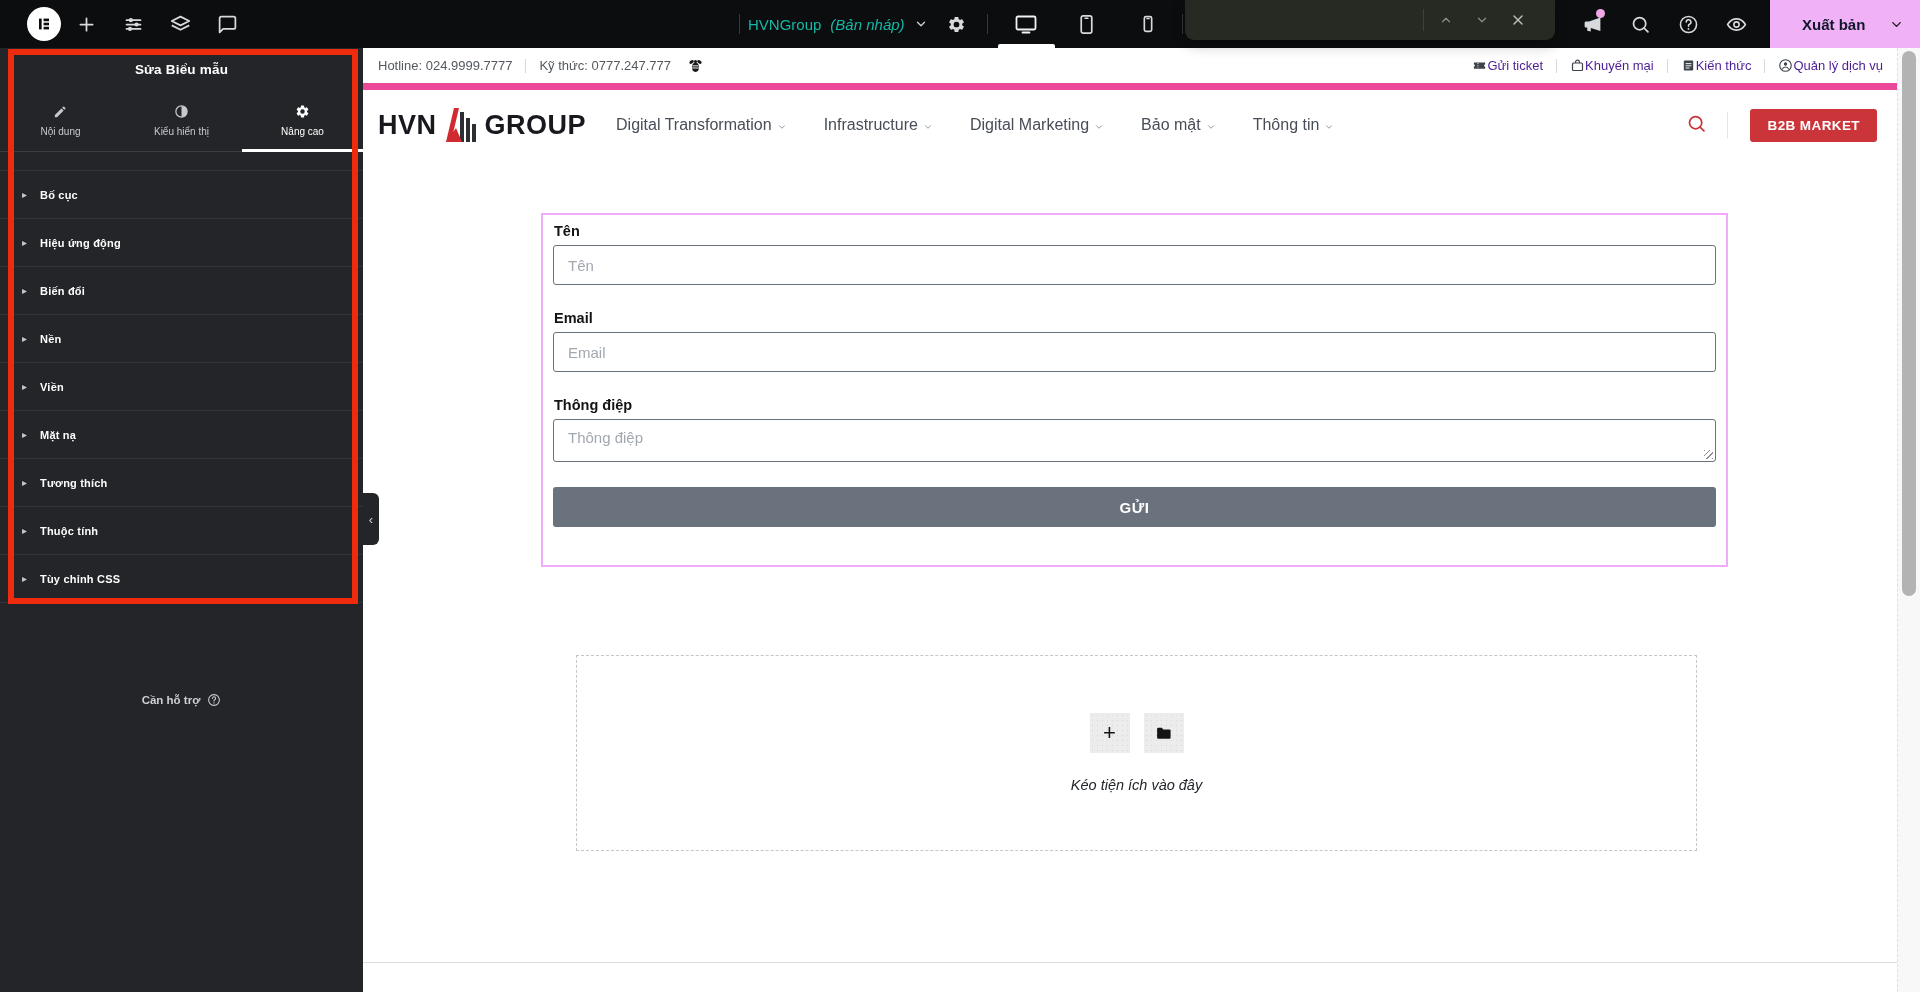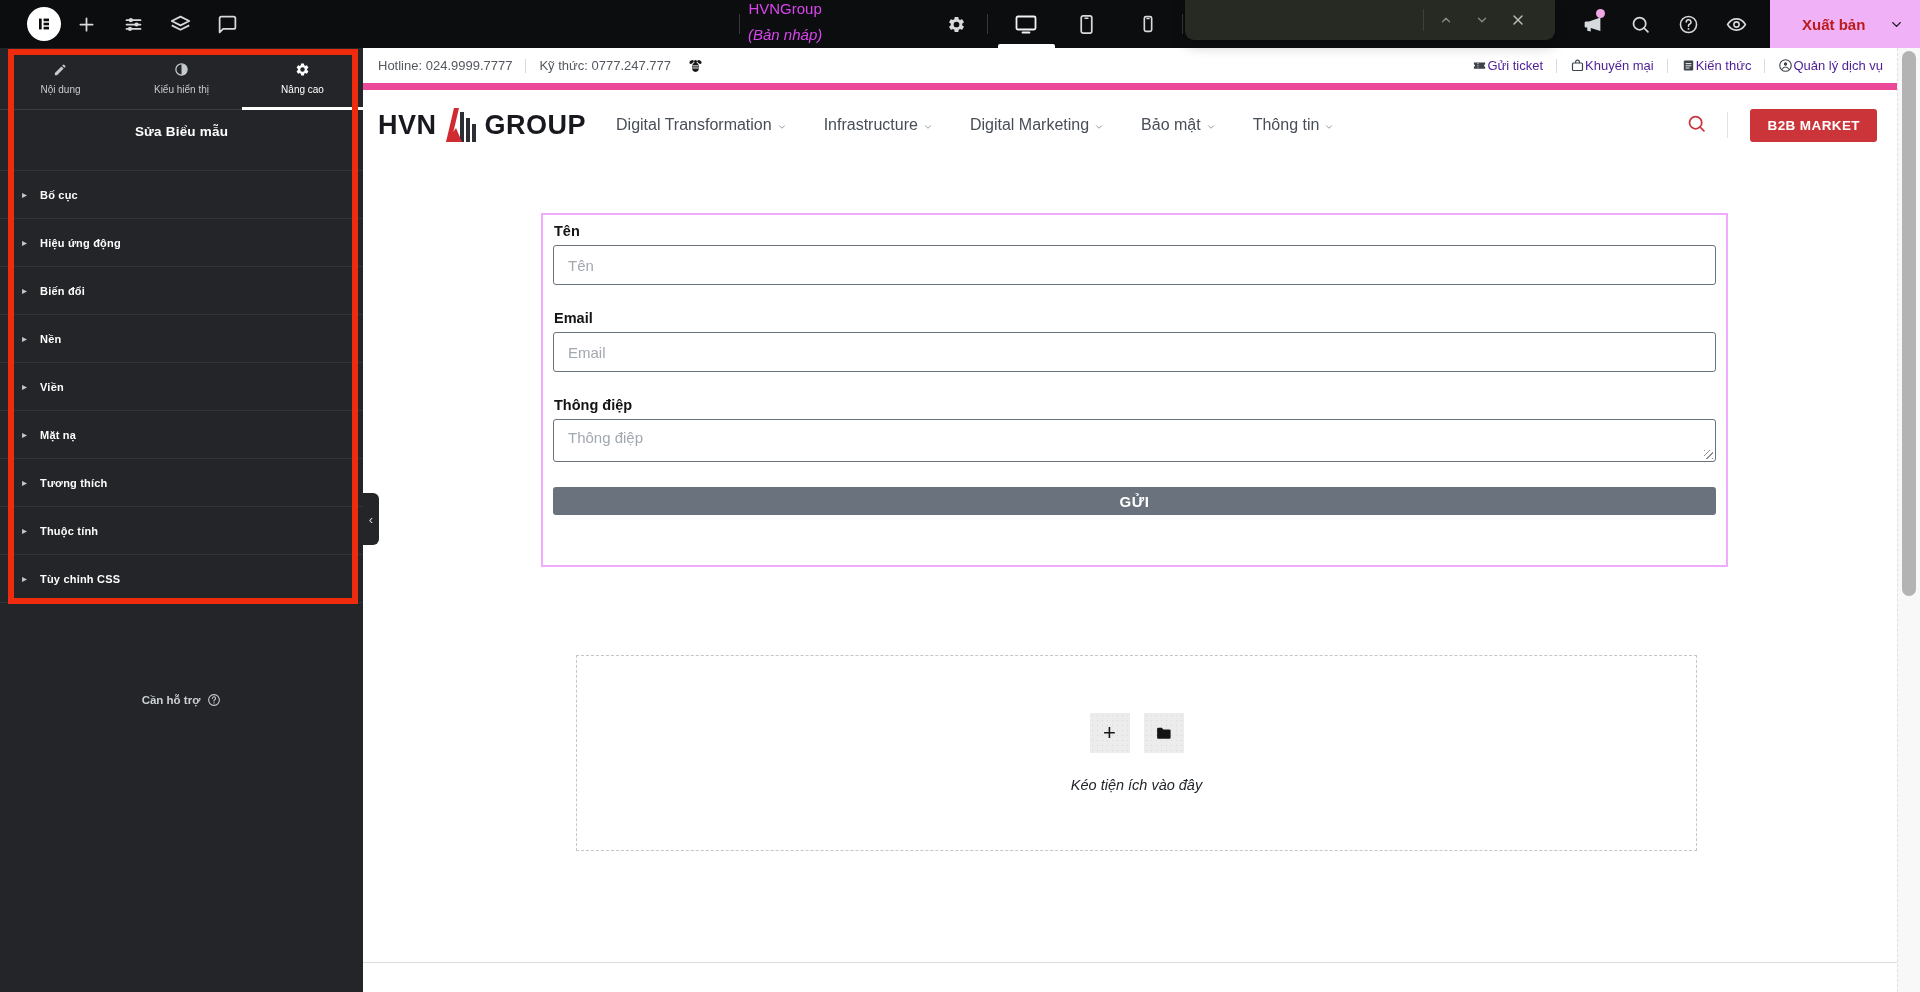--- a/index.html
+++ b/index.html
@@ -7,36 +7,36 @@
               font-family:"Liberation Sans", sans-serif; }
   button { background:none; border:none; cursor:pointer; font-family:inherit; }
 
   
   #topbar { position:absolute; left:0; top:0; width:1920px; height:48px; background:#0c0d0e; z-index:40; }
   .tb-icon { position:absolute; top:0; height:48px; width:40px; display:flex; align-items:center; justify-content:center; color:#d7dadd; }
   .tb-icon svg { width:21px; height:21px; }
   #el-logo { position:absolute; left:27px; top:7px; width:34px; height:34px; border-radius:50%; background:#fff; display:flex; align-items:center; justify-content:center; }
   #el-logo svg { width:20px; height:20px; }
   .tb-divider { position:absolute; top:14px; width:1px; height:20px; background:#35383c; }
-  #doc-switcher { position:absolute; left:748px; top:0; height:48px; display:flex; align-items:center; gap:9px; color:#d946ef; font-size:15px;flex-direction:column; }
+  #doc-switcher { position:absolute; left:748px; top:0; height:48px; display:flex; align-items:center; gap:9px; color:#14b8a6; font-size:15px; }
   #doc-switcher .status { font-style:italic; }
   #doc-switcher svg { width:14px; height:14px; color:#cfd3d6; }
   .device-underline { position:absolute; left:998px; bottom:0; width:57px; height:4px; background:#fff; border-radius:2px 2px 0 0; }
   
   #findbar { position:absolute; left:1185px; top:0; width:370px; height:40px; background:#262a23;
              border-radius:0 0 9px 9px; box-shadow:0 5px 14px rgba(0,0,0,.28); display:flex; align-items:center; z-index:45; }
   #findbar .find-input { flex:0 0 238px; height:40px; }
   #findbar .fb-divider { width:1px; height:22px; background:#3c4139; margin-right:4px; }
   .fb-btn { width:36px; height:40px; display:flex; align-items:center; justify-content:center; color:#878d85; }
   .fb-btn svg { width:14px; height:14px; }
   .fb-btn.close { color:#b9beb6; }
   .fb-btn.close svg { width:16px; height:16px; }
   .dot { position:absolute; top:9px; right:7px; width:9px; height:9px; border-radius:50%; background:#f2a6e8; }
   #publish-btn { position:absolute; right:0; top:0; width:150px; height:48px; background:#f1b1f6; display:flex; align-items:center; justify-content:space-between; padding:0 16px 0 32px; }
-  #publish-btn .lbl { font-size:15px; font-weight:bold; color:#b91c1c; }
+  #publish-btn .lbl { font-size:15px; font-weight:bold; color:#0f172a; }
   #publish-btn svg { width:15px; height:15px; color:#17191b; }
 
   
   #panel { position:absolute; left:0; top:48px; width:363px; height:944px; background:#232528; color:#fff; z-index:10; }
   #panel-title { height:42px; display:flex; align-items:center; justify-content:center; font-size:13.5px; font-weight:bold; letter-spacing:.2px; }
   #panel-tabs { position:relative; height:62px; display:flex; border-bottom:1px solid #3a3d41; }
   .ptab { flex:1 1 0; display:flex; flex-direction:column; align-items:center; justify-content:center; gap:7px; color:#c6cacf; }
   .ptab svg { width:15px; height:15px; }
   .ptab .tlabel { font-size:10px; }
   .ptab.active { color:#fff; }
@@ -76,21 +76,21 @@
   #cta-btn { background:#cb3439; color:#fff; font-size:13.5px; font-weight:bold; letter-spacing:.4px; padding:9px 17px; border-radius:3px; }
   
   #form-widget { position:absolute; left:180px; top:167px; width:1183px; height:350px; outline:2px solid #f0abfc; padding:8px 10px; background:#fff; }
   .f-label { display:block; font-size:14.5px; font-weight:bold; color:#141414; margin:0 0 6px 1px; }
   .f-input { width:100%; height:40px; border:1px solid #69727d; border-radius:3px; padding:0 14px; font-size:15px; color:#333; margin-bottom:25px; font-family:inherit; }
   .f-input::placeholder, .f-textarea::placeholder { color:#a2a8b0; opacity:1; }
   .ta-wrap { position:relative; margin-bottom:25px; }
   .f-textarea { display:block; width:100%; height:43px; border:1px solid #69727d; border-radius:3px; padding:9px 14px; font-size:15px; color:#333; resize:none; font-family:inherit; }
   .ta-handle { position:absolute; right:3px; bottom:3px; width:9px; height:9px;
                background:repeating-linear-gradient(-45deg, #8a9097 0 1px, transparent 1px 4px); }
-  #submit-btn { width:100%; height:28px; background:#69727d; color:#fff; font-size:15px; font-weight:bold; letter-spacing:.5px; border-radius:3px; }
+  #submit-btn { width:100%; height:40px; background:#69727d; color:#fff; font-size:15px; font-weight:bold; letter-spacing:.5px; border-radius:3px; }
   
   #dropzone { position:absolute; left:213px; top:607px; width:1121px; height:196px; border:1px dashed #c6c6c6; display:flex; flex-direction:column; align-items:center; justify-content:center; }
   .dz-btns { display:flex; gap:14px; }
   .dz-btn { width:40px; height:40px; background:#ececec; background-image:radial-gradient(#d8d8d8 .8px, transparent .8px); background-size:5px 5px; display:flex; align-items:center; justify-content:center; color:#141414; }
   .dz-btn.plus { font-size:22px; font-weight:400; line-height:1; }
   .dz-btn svg { width:17px; height:17px; }
   #dz-hint { margin-top:24px; font-size:14.5px; font-style:italic; color:#22262b; }
   #footer-line { position:absolute; left:0; top:914px; width:100%; height:1px; background:#dcdcdc; }
 
   
@@ -316,20 +316,21 @@
 
   <button id="publish-btn">
     <span class="lbl">Xuất bản</span>
     <svg>
         <use href="#i-chev-down"></use>
       </svg>
   </button>
 </header>
 
 <aside id="panel">
+  <div id="panel-title">Sửa Biểu mẫu</div>
   <div id="panel-tabs">
     <button class="ptab">
       <svg>
           <use href="#i-pencil"></use>
         </svg>
       <span class="tlabel">Nội dung</span>
     </button>
     <button class="ptab">
       <svg>
           <use href="#i-contrast"></use>
@@ -337,21 +338,20 @@
       <span class="tlabel">Kiểu hiển thị</span>
     </button>
     <button class="ptab active">
       <svg>
           <use href="#i-gear"></use>
         </svg>
       <span class="tlabel">Nâng cao</span>
     </button>
     <span class="ptab-underline"></span>
   </div>
-  <div id="panel-title">Sửa Biểu mẫu</div>
   <div id="accordion">
     <div class="acc-row">
         <span class="acc-caret">▸</span>
         <span class="acc-label">Bố cục</span>
       </div>
     <div class="acc-row">
         <span class="acc-caret">▸</span>
         <span class="acc-label">Hiệu ứng động</span>
       </div>
     <div class="acc-row">

